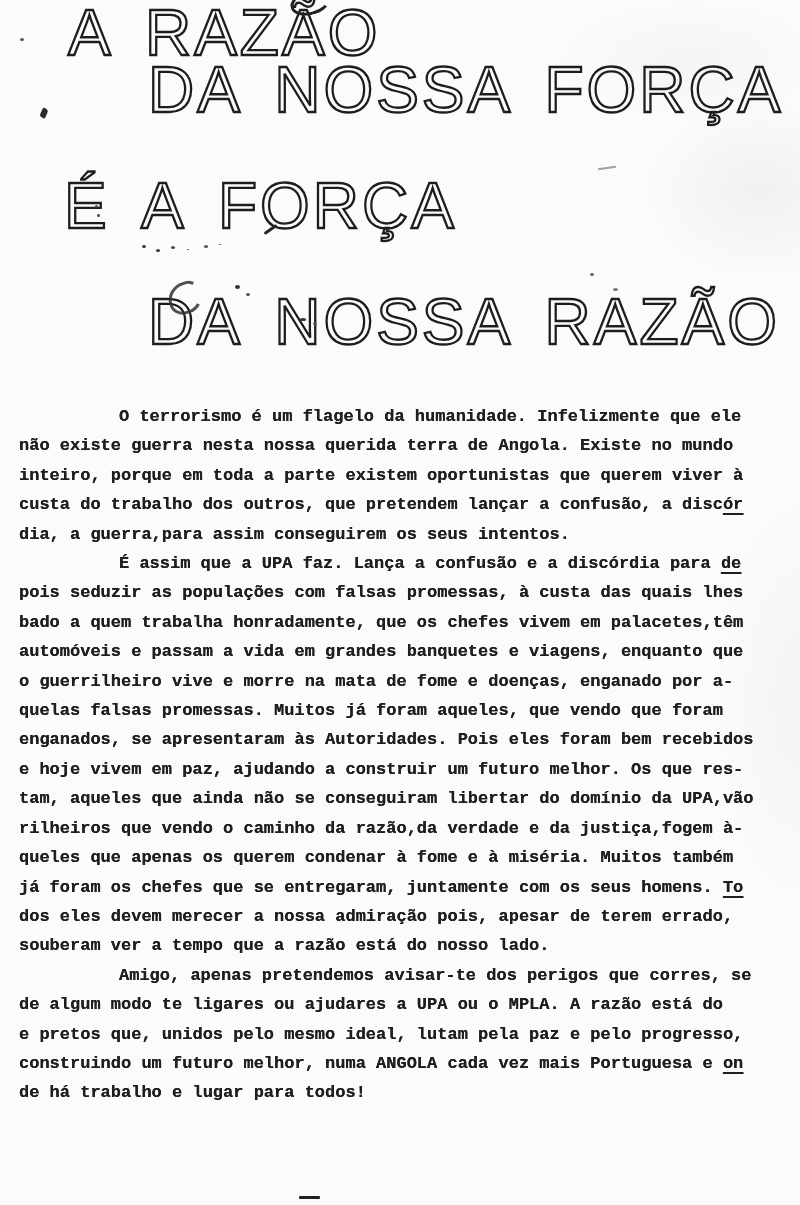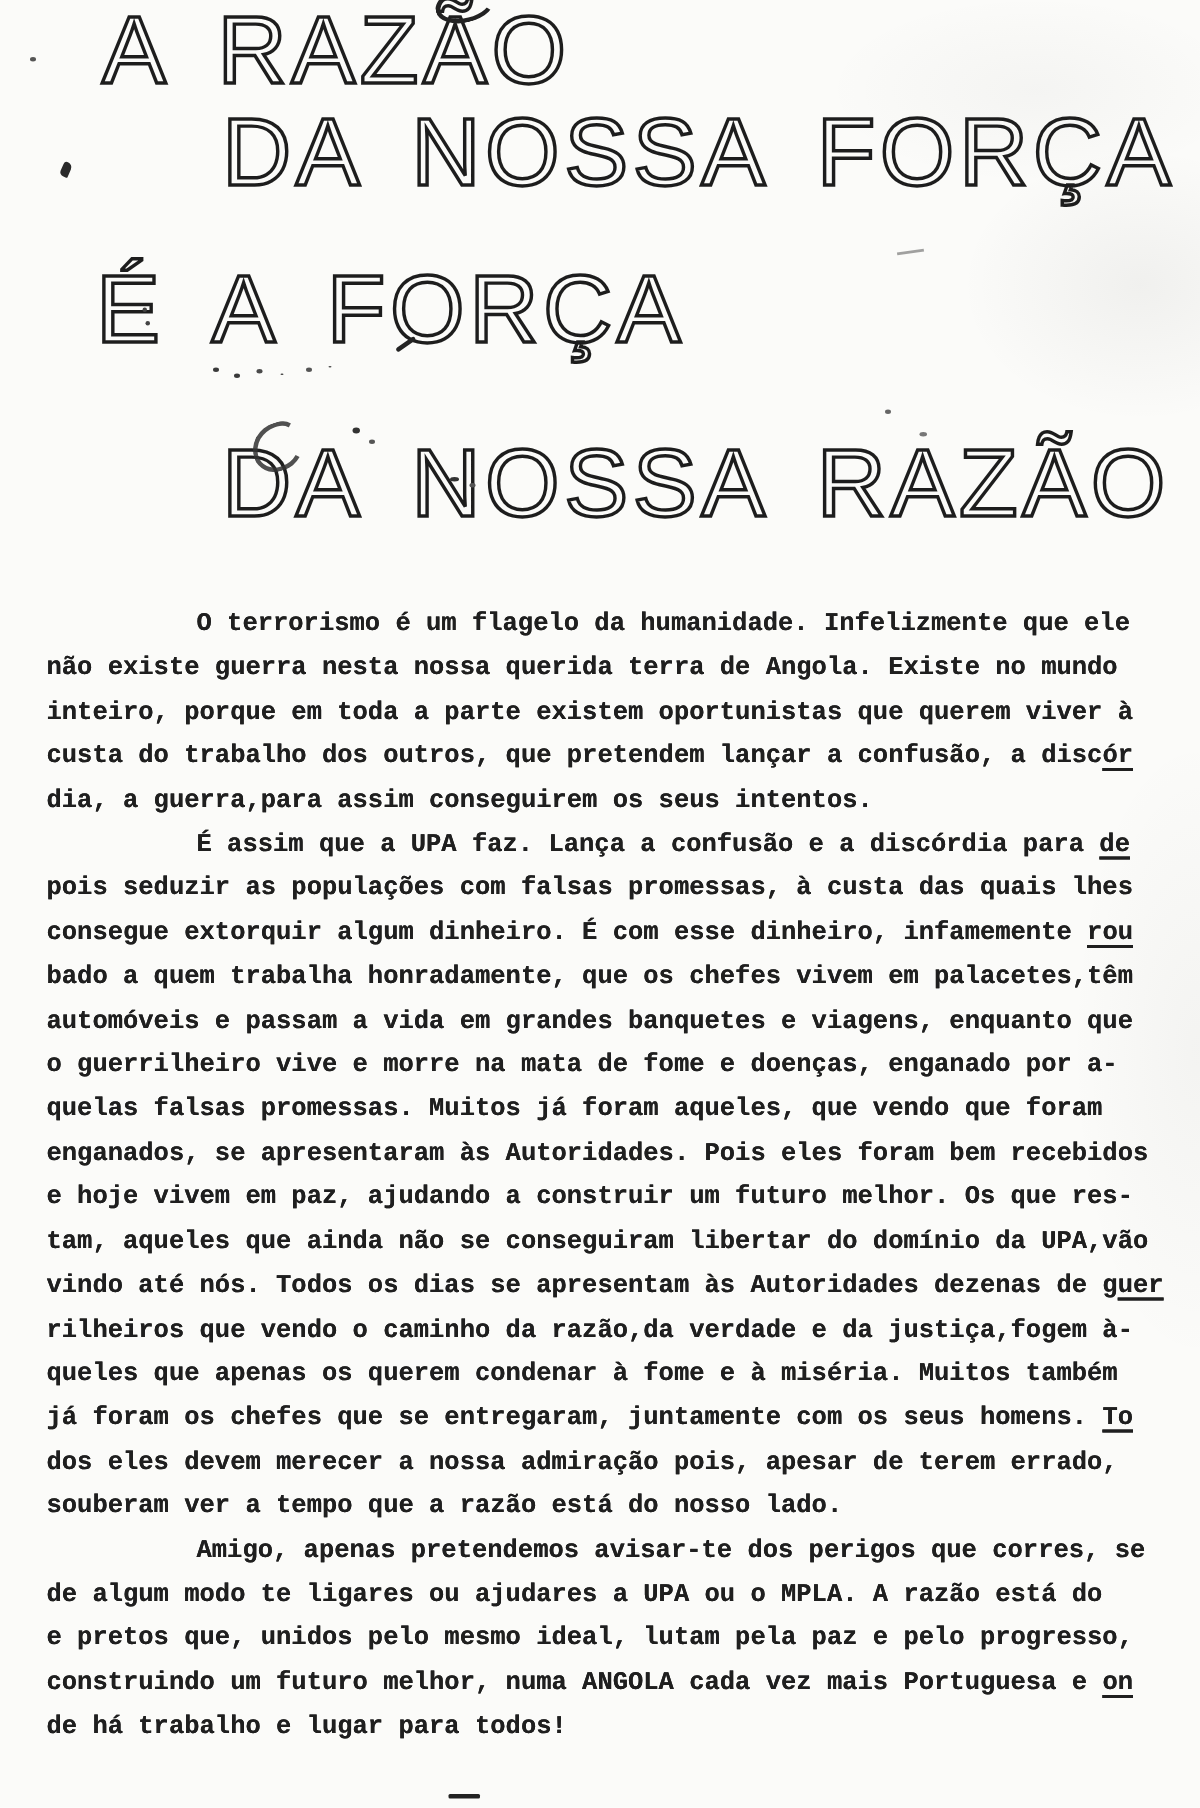--- a/index.html
+++ b/index.html
@@ -27,28 +27,28 @@
     font-family: "Liberation Sans", sans-serif;
     font-size: 64px;
     line-height: 1;
     letter-spacing: 3px;
     word-spacing: 14px;
     color: #1d1d1d;
     -webkit-text-fill-color: transparent;
     -webkit-text-stroke: 2.3px #1d1d1d;
   }
   .hl1 { left: 68px;  top: 1px; }
-  .hl2 { left: 148px; top: 69px; }
+  .hl2 { left: 148px; top: 58px; }
   .hl3 { left: 64px;  top: 174px; }
   .hl4 { left: 148px; top: 254px; margin-top: 36px; }
 
   
   .body-text {
     position: absolute;
-    left: 31px; top: 402px;
+    left: 19px; top: 402px;
     width: 750px;
     color: #1f1f1f;
   }
   .bline {
     font: 700 17px/29.4px "Liberation Mono", "DejaVu Sans Mono", monospace;
     white-space: pre;
     text-shadow: 0 0 0.4px #1f1f1f;
   }
   .bline.indent { padding-left: 100px; }
   .uline {
@@ -108,29 +108,27 @@
   </header>
 
   <main class="body-text">
       <div class="bline indent">O terrorismo é um flagelo da humanidade. Infelizmente que ele</div>
       <div class="bline">não existe guerra nesta nossa querida terra de Angola. Existe no mundo</div>
       <div class="bline">inteiro, porque em toda a parte existem oportunistas que querem viver à</div>
       <div class="bline">custa do trabalho dos outros, que pretendem lançar a confusão, a disc<span class="uline">ór</span></div>
       <div class="bline">dia, a guerra,para assim conseguirem os seus intentos.</div>
       <div class="bline indent">É assim que a UPA faz. Lança a confusão e a discórdia para <span class="uline">de</span></div>
       <div class="bline">pois seduzir as populações com falsas promessas, à custa das quais lhes</div>
-      <div class="bline">consegue extorquir algum dinheiro. É com esse dinheiro, infamemente <span class="uline">rou</span></div>
       <div class="bline">bado a quem trabalha honradamente, que os chefes vivem em palacetes,têm</div>
       <div class="bline">automóveis e passam a vida em grandes banquetes e viagens, enquanto que</div>
       <div class="bline">o guerrilheiro vive e morre na mata de fome e doenças, enganado por a-</div>
       <div class="bline">quelas falsas promessas. Muitos já foram aqueles, que vendo que foram</div>
       <div class="bline">enganados, se apresentaram às Autoridades. Pois eles foram bem recebidos</div>
       <div class="bline">e hoje vivem em paz, ajudando a construir um futuro melhor. Os que res-</div>
       <div class="bline">tam, aqueles que ainda não se conseguiram libertar do domínio da UPA,vão</div>
-      <div class="bline">vindo até nós. Todos os dias se apresentam às Autoridades dezenas de g<span class="uline">uer</span></div>
       <div class="bline">rilheiros que vendo o caminho da razão,da verdade e da justiça,fogem à-</div>
       <div class="bline">queles que apenas os querem condenar à fome e à miséria. Muitos também</div>
       <div class="bline">já foram os chefes que se entregaram, juntamente com os seus homens. <span class="uline">To</span></div>
       <div class="bline">dos eles devem merecer a nossa admiração pois, apesar de terem errado,</div>
       <div class="bline">souberam ver a tempo que a razão está do nosso lado.</div>
       <div class="bline indent">Amigo, apenas pretendemos avisar-te dos perigos que corres, se</div>
       <div class="bline">de algum modo te ligares ou ajudares a UPA ou o MPLA. A razão está do</div>
       <div class="bline">e pretos que, unidos pelo mesmo ideal, lutam pela paz e pelo progresso,</div>
       <div class="bline">construindo um futuro melhor, numa ANGOLA cada vez mais Portuguesa e <span class="uline">on</span></div>
       <div class="bline">de há trabalho e lugar para todos!</div>

